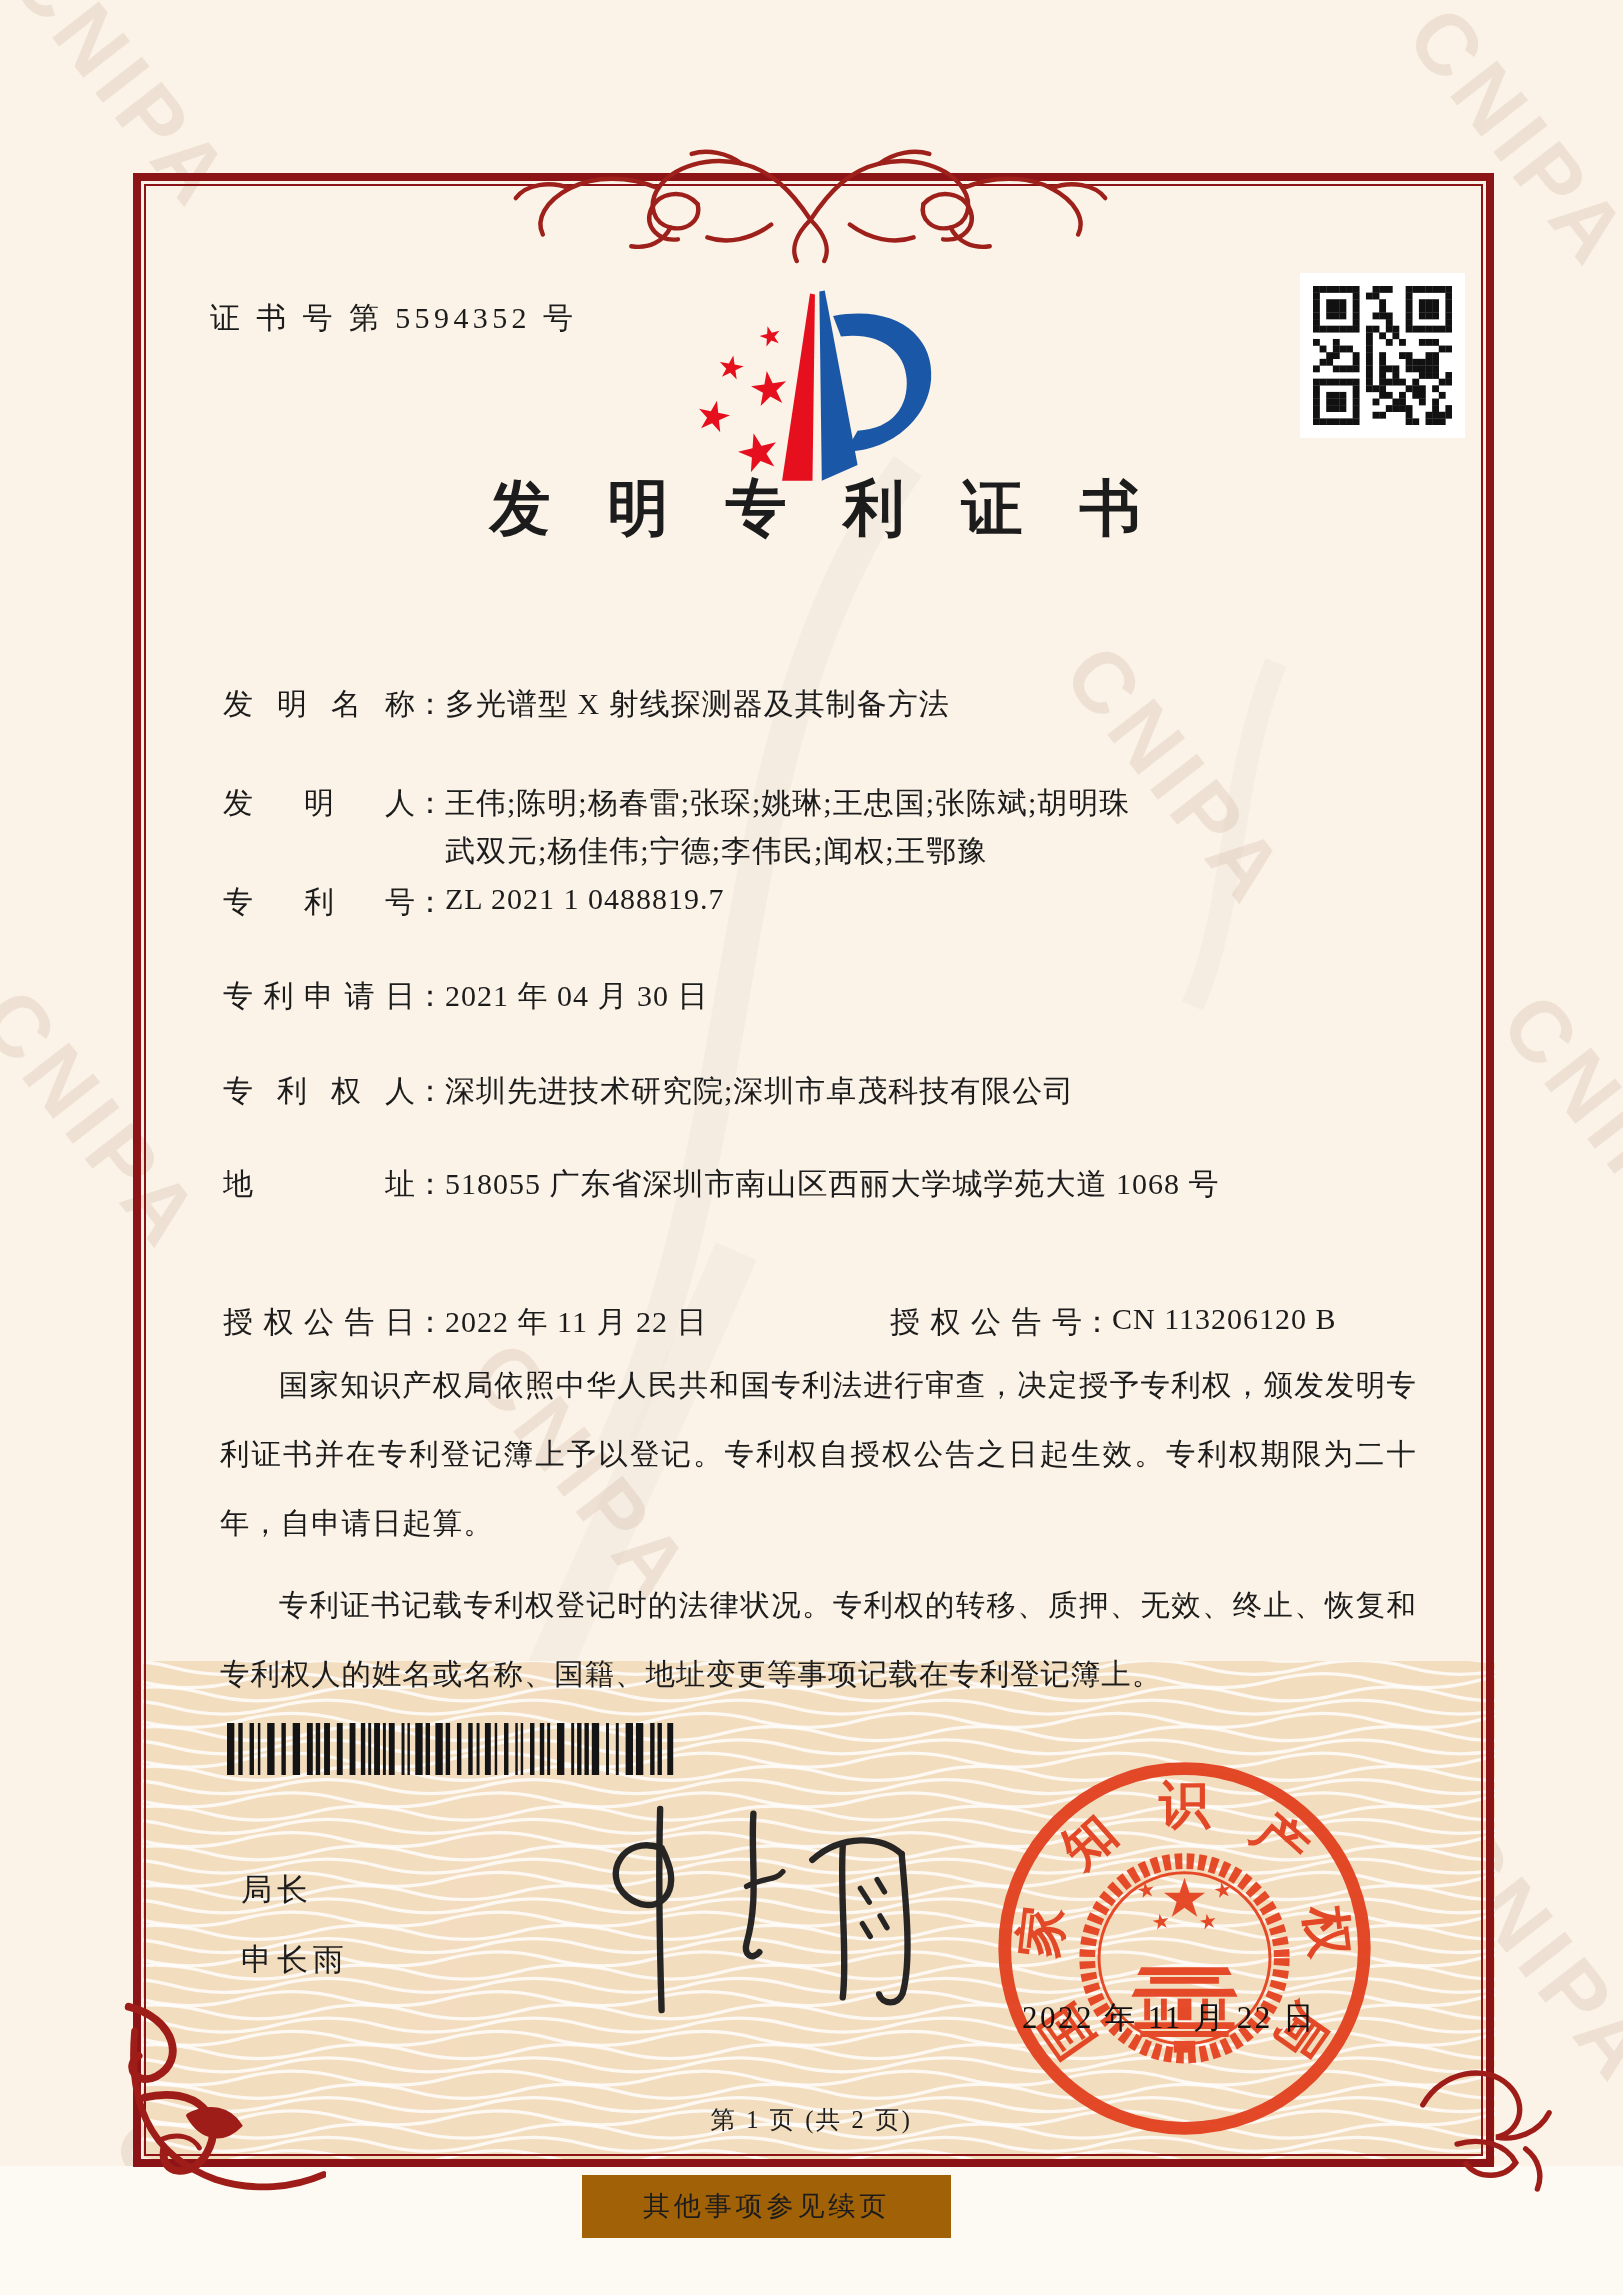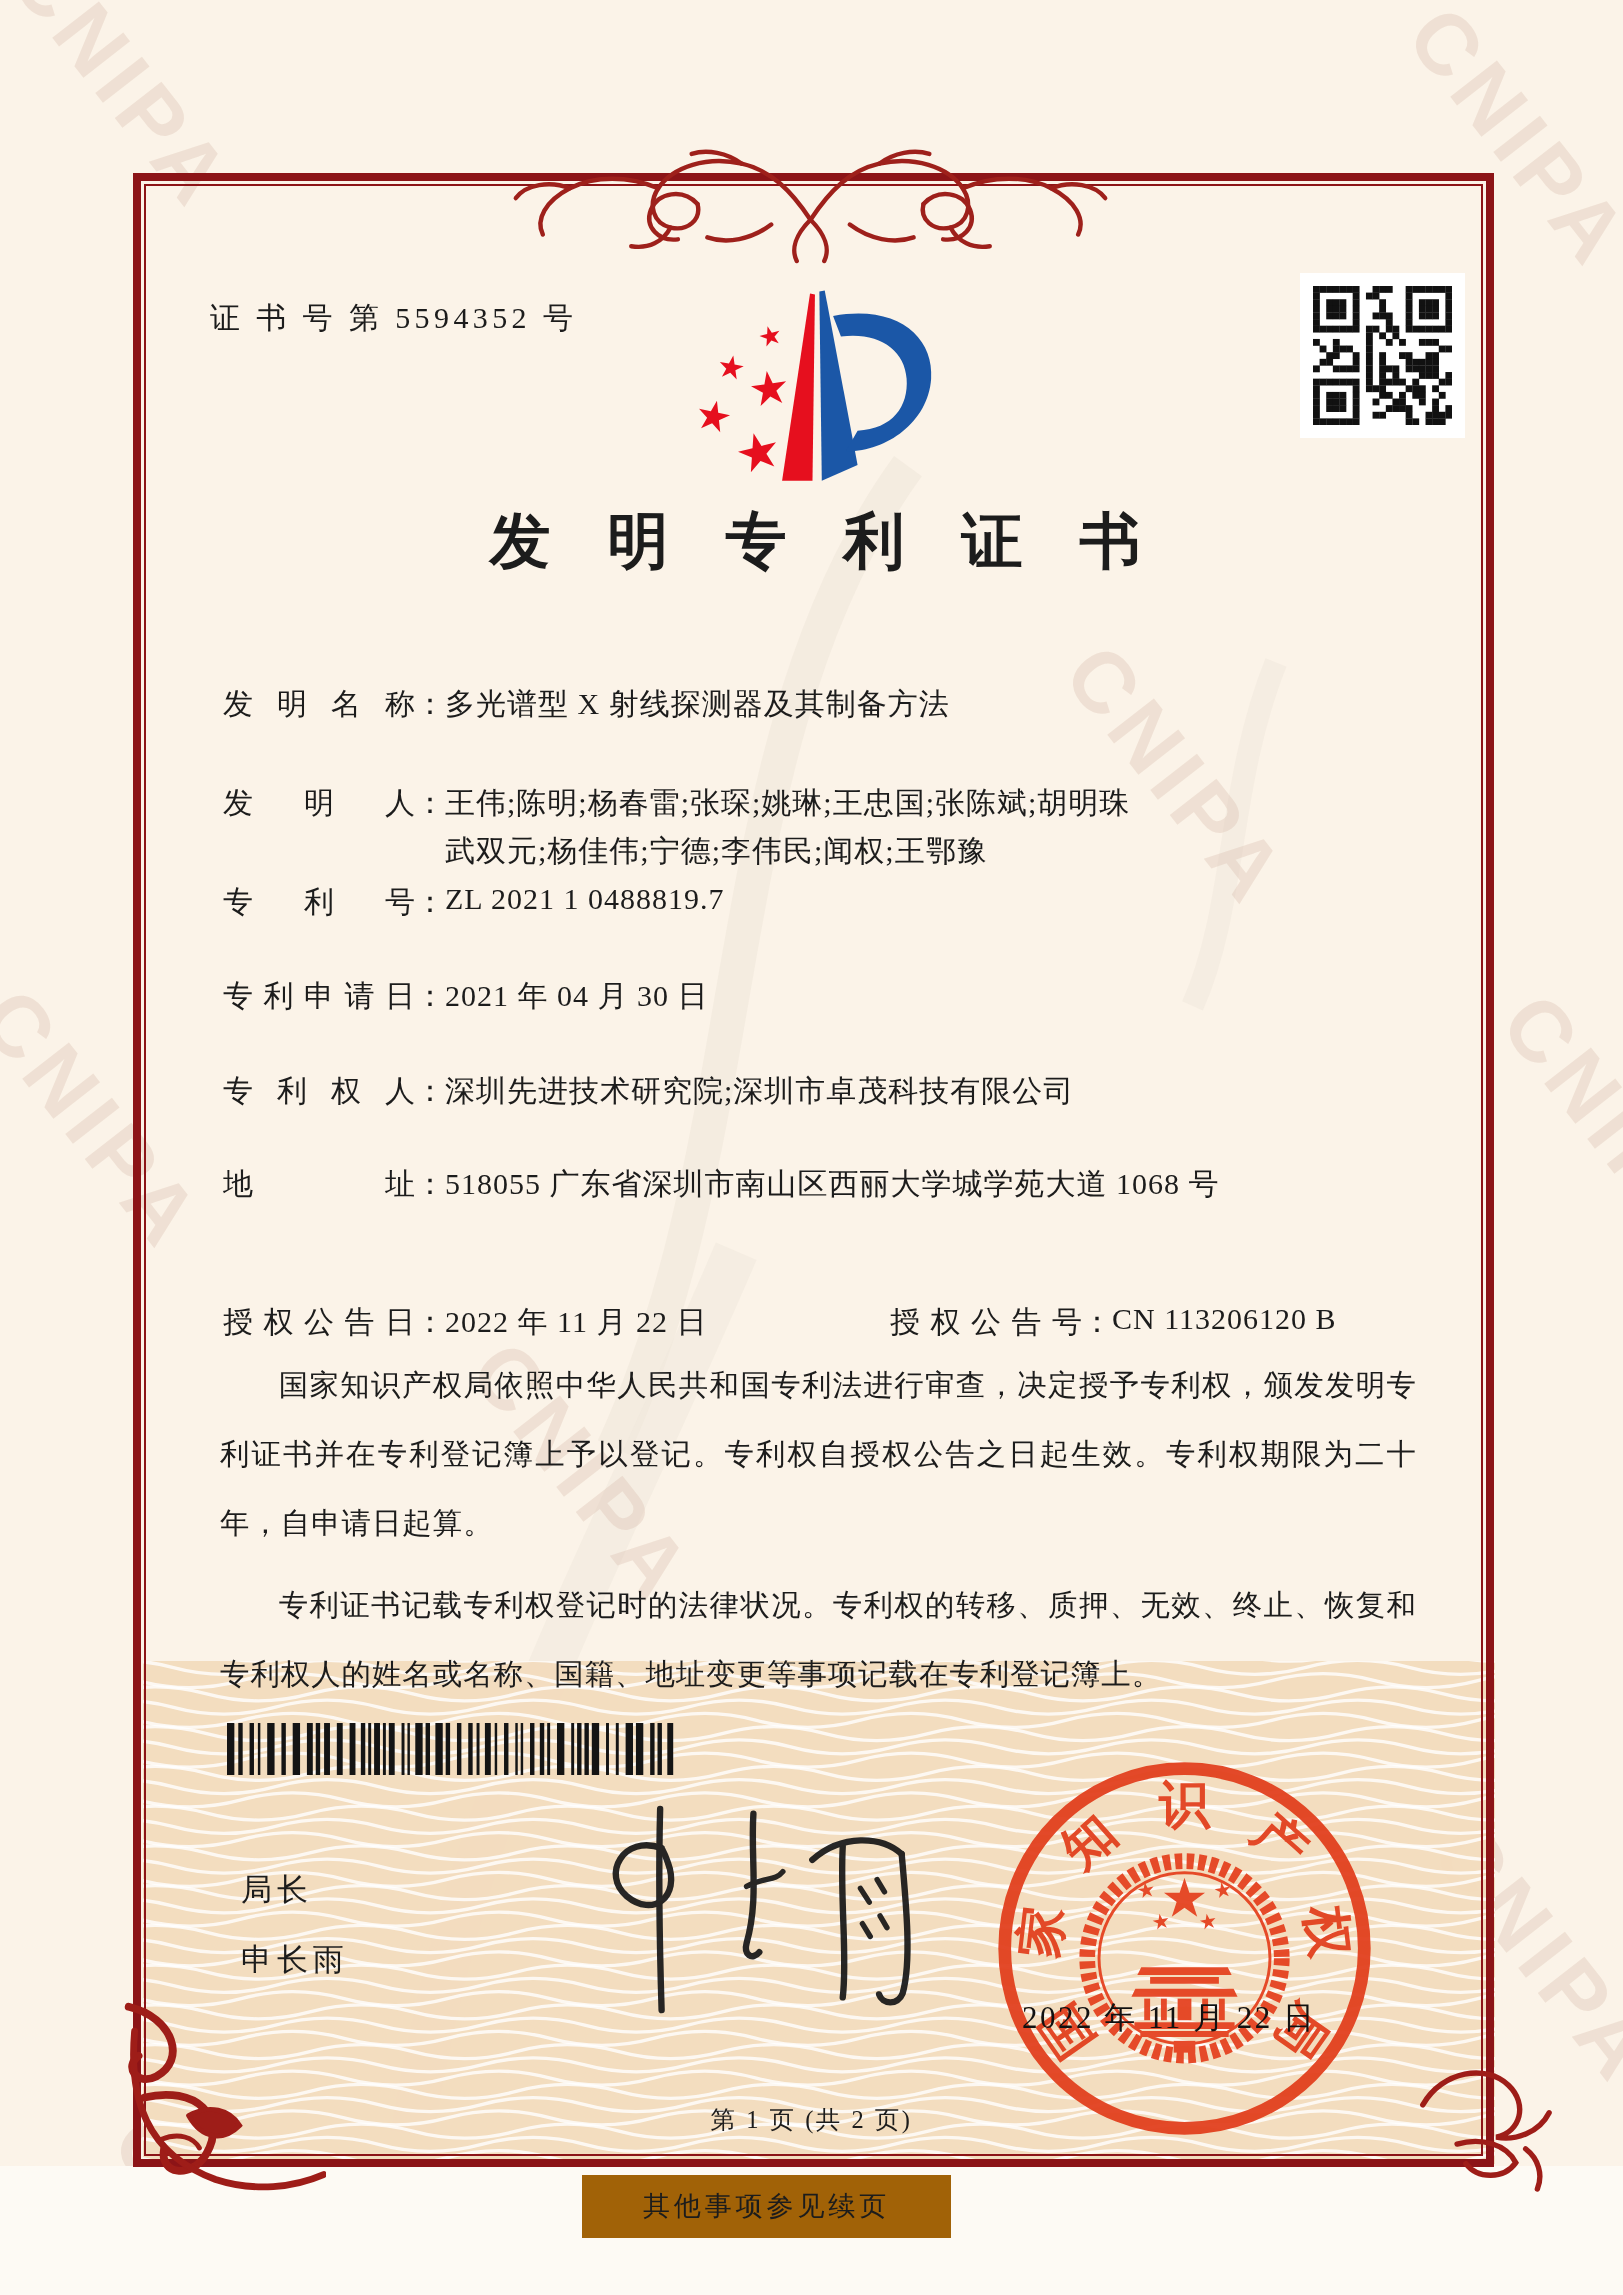--- a/index.html
+++ b/index.html
@@ -13,21 +13,21 @@
   .frame{position:absolute;left:133px;top:173px;width:1361px;height:1994px;z-index:6;
          border:8.3px solid #8c1417;box-sizing:border-box;pointer-events:none;}
   .frame-inner{position:absolute;left:3.4px;top:3.4px;right:3.4px;bottom:3.4px;
                border:2.5px solid #8c1417;}
   
   .bottom-strip{position:absolute;left:0;top:2166px;width:1623px;height:129px;background:#fdfaf4;z-index:2;}
   
   .band{position:absolute;left:143px;top:1661px;width:1352px;height:503px;z-index:2;}
   
   .certno{position:absolute;left:210px;top:298px;font-size:30px;letter-spacing:4.4px;z-index:3;}
-  .title{position:absolute;left:0;top:501px;width:1623px;text-align:center;font-size:61px;
+  .title{position:absolute;left:0;top:468px;width:1623px;text-align:center;font-size:61px;
          font-weight:bold;letter-spacing:57px;padding-left:64px;box-sizing:border-box;z-index:3;}
   .row{position:absolute;left:223px;font-size:30px;z-index:3;white-space:nowrap;}
   .flabel{display:inline-block;width:192px;text-align:justify;text-align-last:justify;vertical-align:top;}
   .fcolon{display:inline-block;vertical-align:top;}
   .fvalue{display:inline-block;vertical-align:top;letter-spacing:1px;}
   .vline{line-height:48px;}
   .row2label{position:absolute;left:667px;top:0;}
   .paras{position:absolute;left:207px;top:1338px;width:1223px;font-size:29.4px;line-height:69px;
          letter-spacing:1px;text-align:justify;z-index:3;}
   .paras p{margin:13px;text-indent:2em;}

